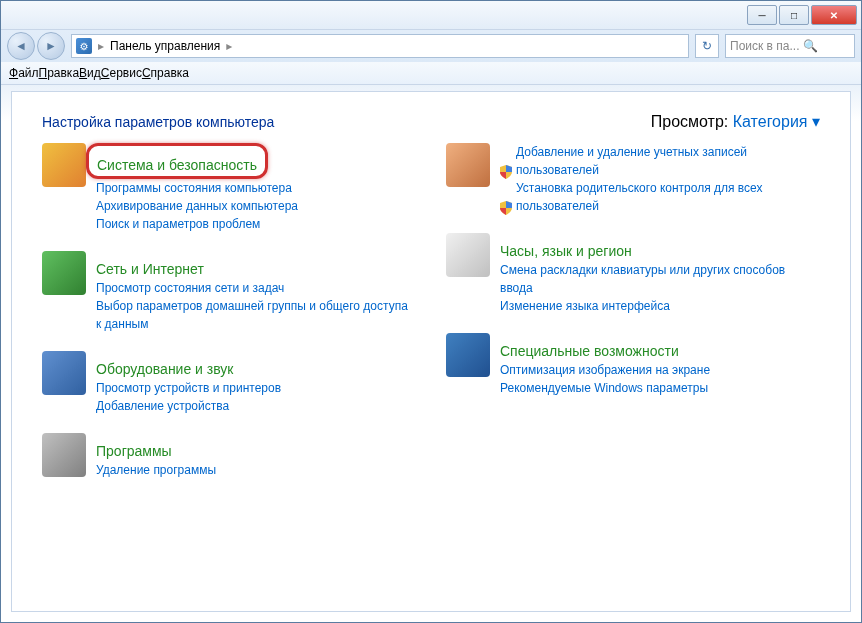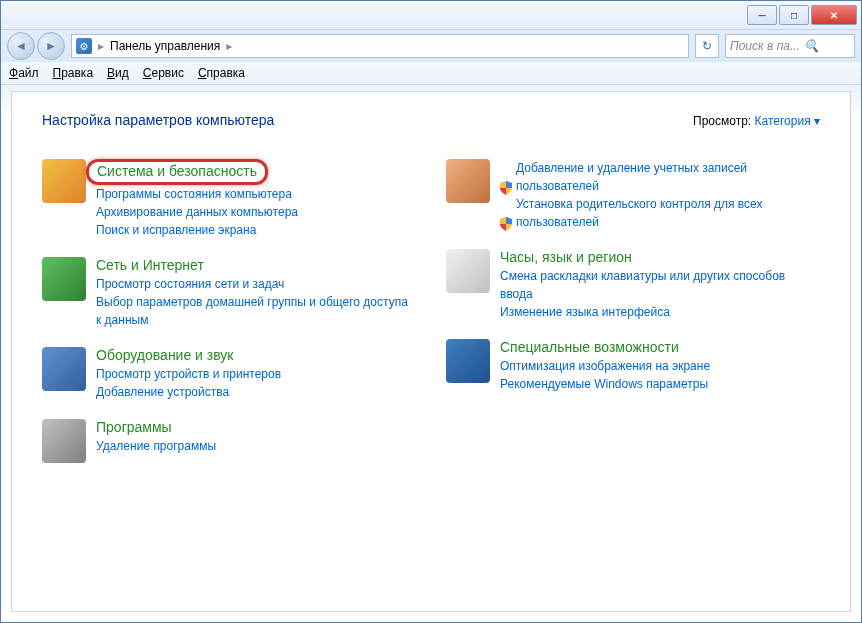--- a/index.html
+++ b/index.html
@@ -9,42 +9,42 @@
 .winbtn.close{width:44px;background:linear-gradient(to bottom,#f08080,#d43b2c);color:#fff;font-weight:bold}
 .navbar{height:32px;display:flex;align-items:center;padding:0 6px;gap:6px}
 .navarrows{display:flex;gap:2px}
 .navarrow{width:26px;height:26px;border-radius:50%;background:radial-gradient(circle at 30% 30%,#e8f1fb,#b5cae3);border:1px solid #9ab3d0;display:flex;align-items:center;justify-content:center;color:#5a7ca0}
 .addressbar{flex:1;height:22px;border:1px solid #aac0d8;background:#fff;display:flex;align-items:center;padding:0 4px;gap:6px}
 .cp-icon{width:16px;height:16px;background:linear-gradient(135deg,#4a90d9,#2c6cb0);border-radius:2px;display:flex;align-items:center;justify-content:center}
 .cp-icon::after{content:"⚙";color:#fff;font-size:10px}
 .crumb{color:#000}
 .sep{color:#888}
 .refresh{width:22px;height:22px;border:1px solid #aac0d8;background:#fff;display:flex;align-items:center;justify-content:center;color:#3b6fa8}
-.searchbox{width:120px;height:22px;border:1px solid #aac0d8;background:#fff;display:flex;align-items:center;padding:0 4px;color:#888;font-style:italic;gap:4px}
-.menubar{height:22px;background:linear-gradient(to bottom,#f5f9fd,#e8f1fb);border-bottom:1px solid #c8d6e8;display:flex;align-items:center;padding:0 8px;gap:14px}
+.searchbox{width:120px;height:22px;border:1px solid #aac0d8;background:#fff;display:flex;align-items:center;padding:0 4px;color:#888;gap:4px}
+.menubar{height:22px;background:linear-gradient(to bottom,#f5f9fd,#e8f1fb);border-bottom:1px solid #c8d6e8;display:flex;align-items:center;padding:0 8px;gap:0}
 .menuitem{color:#000}
 .menuitem .ul{text-decoration:underline}
 .content{position:absolute;left:10px;right:10px;top:90px;bottom:10px;background:#fff;border:1px solid #c8d6e8;padding:20px 30px;overflow:auto}
-.pagetitle{color:#003399;font-size:14px;margin-bottom:31px;display:flex;justify-content:space-between;align-items:baseline}
-.viewby{font-size:12px;color:#000}
+.pagetitle{color:#003399;font-size:14px;margin-bottom:12px;display:flex;justify-content:space-between;align-items:baseline}
+.viewby{font-size:16px;color:#000}
 .viewby .cat{color:#0066cc}
 .columns{display:flex;gap:30px}
 .col{flex:1}
 .category{display:flex;gap:10px;margin-bottom:18px}
 .caticon{width:44px;height:44px;flex-shrink:0;border-radius:4px;display:flex;align-items:center;justify-content:center;font-size:28px}
 .ico-security{background:linear-gradient(135deg,#f0c040,#e08030)}
 .ico-network{background:linear-gradient(135deg,#60c060,#308030)}
 .ico-hardware{background:linear-gradient(135deg,#6090d0,#3060a0)}
 .ico-programs{background:linear-gradient(135deg,#c0c0c0,#808080)}
 .ico-users{background:linear-gradient(135deg,#f0b080,#c07040)}
 .ico-appearance{background:linear-gradient(135deg,#8080e0,#5050a0)}
 .ico-clock{background:linear-gradient(135deg,#f0f0f0,#c0c0c0)}
 .ico-access{background:linear-gradient(135deg,#4080c0,#205090)}
 .catbody{flex:1}
-.cattitle{color:#258b25;font-size:14px;margin:0 0 2px 0;display:block;cursor:pointer}
+.cattitle{color:#258b25;font-size:14px;margin:10px 0 2px 0;display:block;cursor:pointer}
 .catlink{color:#0066cc;font-size:12px;display:block;line-height:1.5;cursor:pointer}
 .shielded{display:flex;align-items:flex-end;gap:4px}
 .shield{width:12px;height:14px;flex-shrink:0;margin-top:2px}
 .highlight{border:3px solid #d03030;border-radius:12px;padding:1px 8px;display:inline-block;margin-left:-10px;box-shadow:0 0 4px rgba(208,48,48,0.5)}
 </style>
 </head>
 <body>
 
 <div class="window">
 
@@ -87,21 +87,21 @@
         <span>Просмотр:</span>
         <span class="cat">
           <span>Категория</span> ▾
         </span>
       </span>
     </div>
     <div class="columns">
       <div class="col" id="col-left">
           <div class="category">
             <div class="caticon ico-security"></div>
-            <div class="catbody"><span class="highlight"><a class="cattitle">Система и безопасность</a></span><a class="catlink">Программы состояния компьютера</a><a class="catlink">Архивирование данных компьютера</a><a class="catlink">Поиск и исправление экрана</a></div>
+            <div class="catbody"><span class="highlight"><a class="cattitle">Система и безопасность</a></span><a class="catlink">Программы состояния компьютера</a><a class="catlink">Архивирование данных компьютера</a><a class="catlink">Поиск и параметров проблем</a></div>
           </div>
           <div class="category">
             <div class="caticon ico-network"></div>
             <div class="catbody">
               <a class="cattitle">Сеть и Интернет</a>
               <a class="catlink">Просмотр состояния сети и задач</a>
               <a class="catlink">Выбор параметров домашней группы и общего доступа к данным</a>
             </div>
           </div>
           <div class="category">

